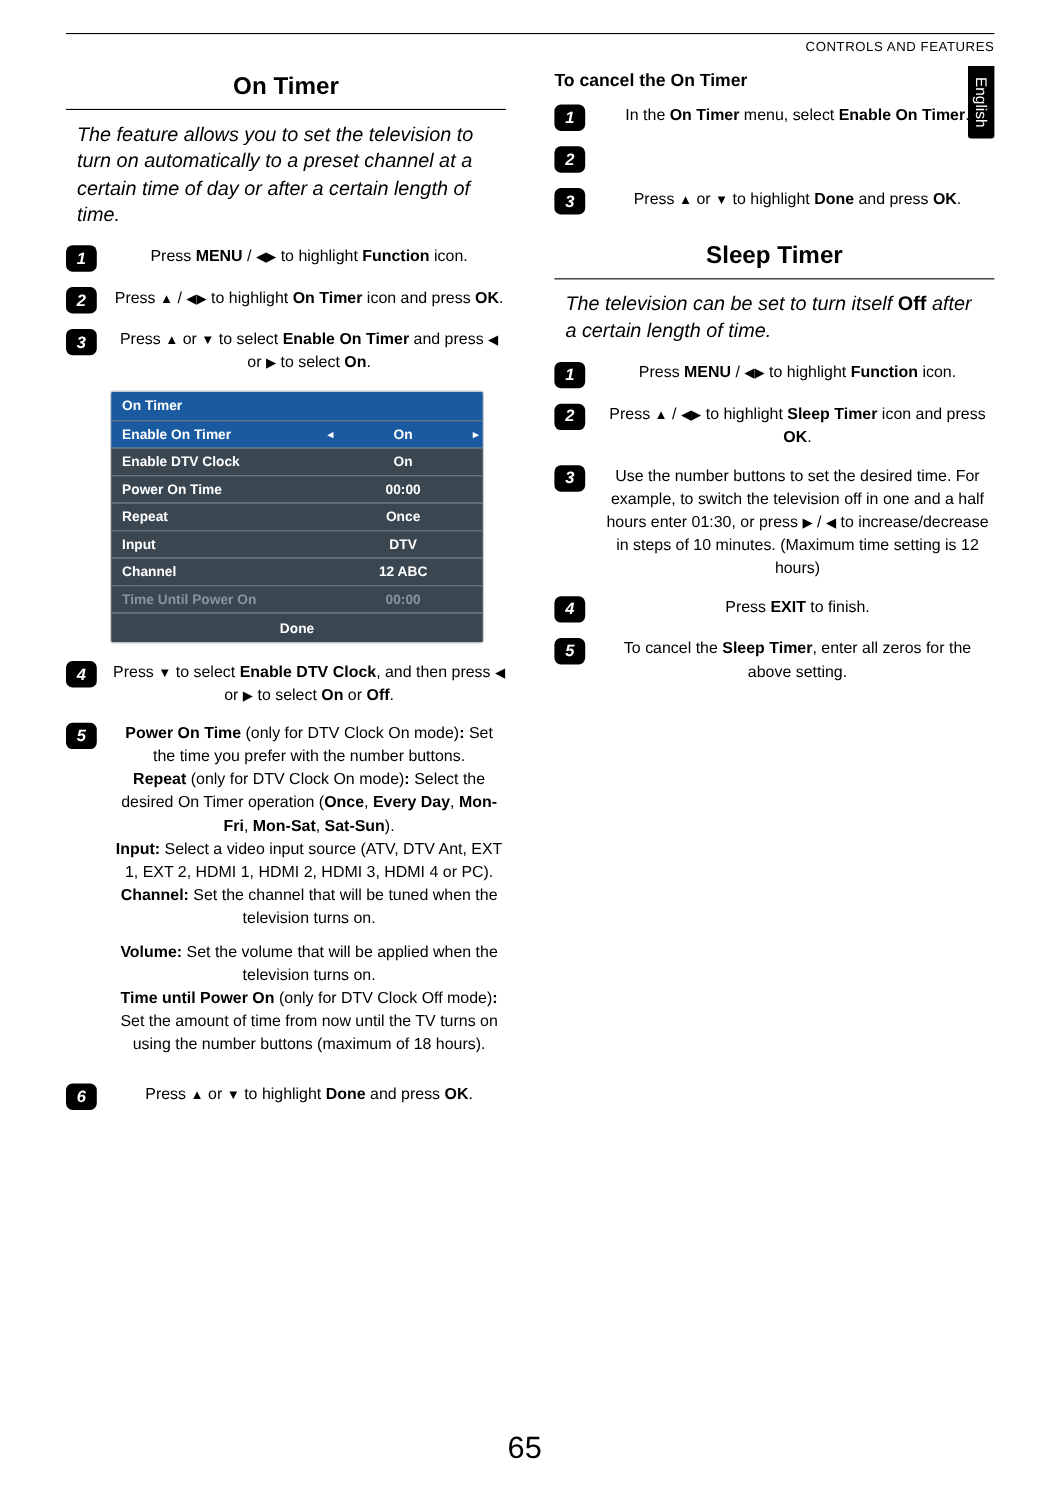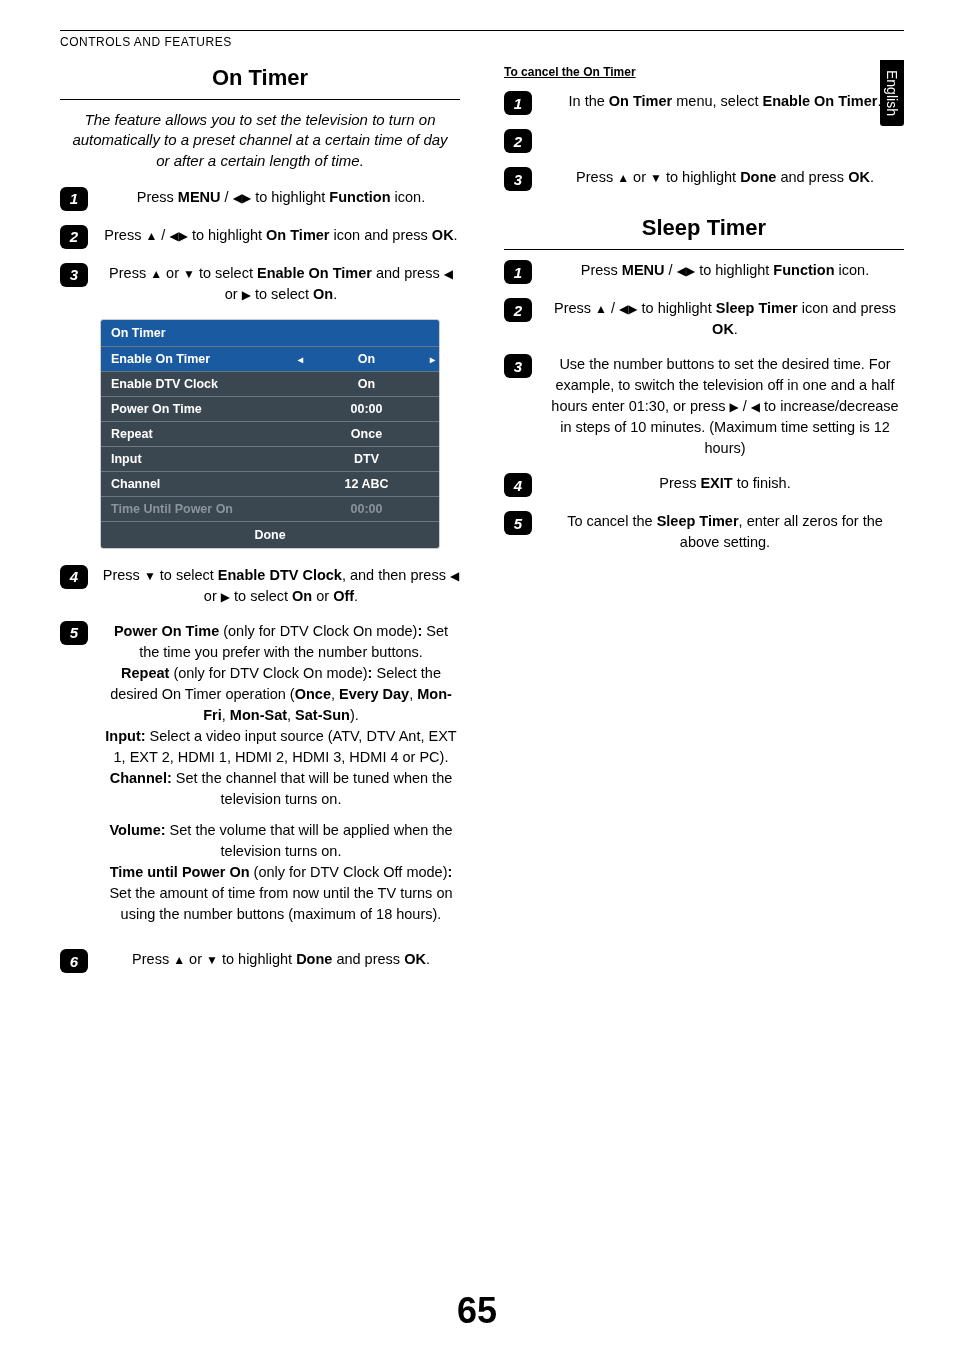--- a/index.html
+++ b/index.html
@@ -7,21 +7,21 @@
     font-family: "Segoe UI", Arial, sans-serif;
     width: 954px;
     height: 1352px;
     background: #fff;
     color: #000;
     position: relative;
     font-size: 14px;
   }
   .page { position: relative; width: 100%; height: 100%; padding: 30px 50px 40px 60px; }
   .header-rule { border-top: 1px solid #000; margin-bottom: 4px; }
-  .header-text { text-align: left; font-size: 12px; letter-spacing: 0.5px; margin-bottom: 2px; }
+  .header-text { text-align: right; font-size: 12px; letter-spacing: 0.5px; margin-bottom: 2px; }
   .side-tab {
     position: absolute;
     right: 50px; top: 60px;
     background: #000; color: #fff;
     padding: 10px 4px 10px 4px;
     writing-mode: vertical-rl;
     font-size: 14px;
     border-radius: 0 0 3px 3px;
   }
   .columns { display: flex; gap: 44px; margin-top: 10px; }
@@ -29,22 +29,22 @@
   .section-title {
     text-align: center;
     font-weight: bold;
     font-size: 22px;
     padding: 6px 0 8px 0;
     border-bottom: 1px solid #000;
     margin-bottom: 10px;
   }
   .intro {
     font-style: italic;
-    text-align: center;
-    font-size: 15px;
+    text-align: left;
+    font-size: 18px;
     line-height: 1.35;
     margin: 6px 10px 16px 10px;
   }
   .step { display: flex; align-items: flex-start; gap: 14px; margin-bottom: 14px; }
   .step-num {
     flex: 0 0 28px; height: 24px;
     background: #000; color: #fff;
     border-radius: 6px;
     display: flex; align-items: center; justify-content: center;
     font-weight: bold; font-style: italic;
@@ -70,27 +70,27 @@
   .osd-row.disabled { color: #8a949c; }
   .osd-label { flex: 1.3; padding: 5px 10px; font-weight: bold; }
   .osd-val { flex: 1; text-align: center; padding: 5px 6px; font-weight: bold; position: relative; }
   .osd-arr-l, .osd-arr-r {
     position: absolute; top: 50%; transform: translateY(-50%);
     font-size: 10px; color: #fff;
   }
   .osd-arr-l { left: 4px; }
   .osd-arr-r { right: 4px; }
   .osd-done { background: #3a4650; text-align: center; padding: 6px; font-weight: bold; border-top: 1px solid #6a7680; }
-  .subhead { font-weight: bold; font-size: 12px; margin: 6px 0 12px 0; text-decoration: underline; }
+  .subhead { font-weight: bold; font-size: 16px; margin: 6px 0 12px 0; }
   .page-number {
     position: absolute;
     bottom: 20px; left: 0; right: 0;
     text-align: center;
-    font-size: 36px;
-    font-weight: 700;
+    font-size: 28px;
+    font-weight: 400;
   }
 </style>
 </head>
 <body>
 
 <div class="page">
   <div class="header-rule"></div>
   <div class="header-text">CONTROLS AND FEATURES</div>
   <div class="side-tab">English</div>
 
@@ -198,20 +198,23 @@
         <div class="step-num">2</div>
       </div>
       <div class="step">
         <div class="step-num">3</div>
         <div class="step-body">
           <span>Press </span><span class="arrow">▲</span><span> or </span><span class="arrow">▼</span><span> to highlight </span><span class="bold">Done</span><span> and press </span><span class="bold">OK</span><span>.</span>
         </div>
       </div>
 
       <div class="section-title" style="margin-top:18px">Sleep Timer</div>
+      <div class="intro">
+        <span>The television can be set to turn itself </span><span class="bold" style="font-style:normal">Off</span><span> after a certain length of time.</span>
+      </div>
 
       <div class="step">
         <div class="step-num">1</div>
         <div class="step-body">
           <span>Press </span><span class="bold">MENU</span><span> / </span><span class="arrow">◀</span><span class="arrow">▶</span><span> to highlight </span><span class="bold">Function</span><span> icon.</span>
         </div>
       </div>
       <div class="step">
         <div class="step-num">2</div>
         <div class="step-body">

